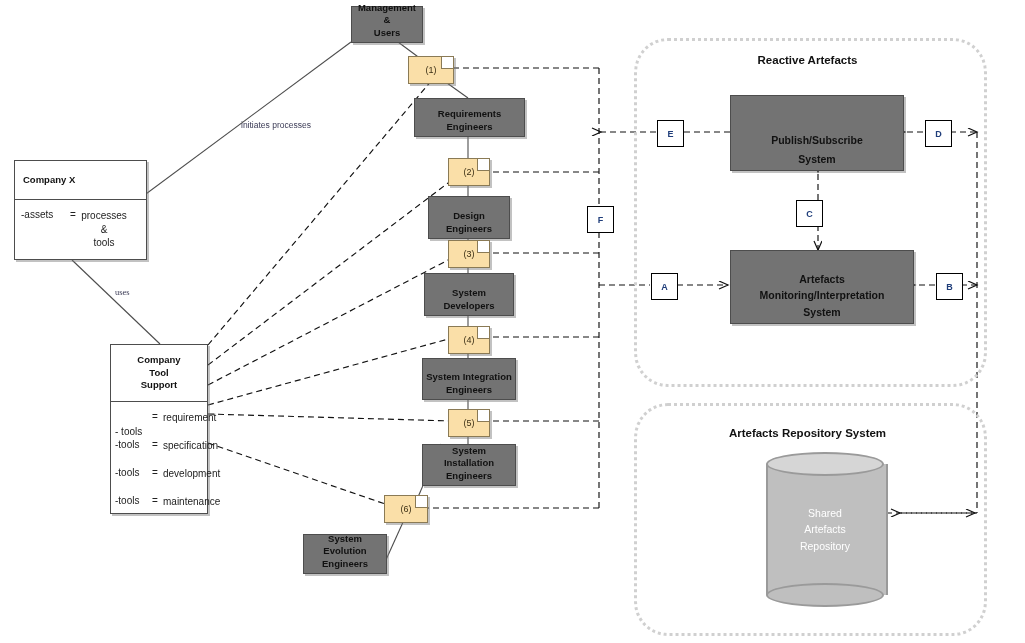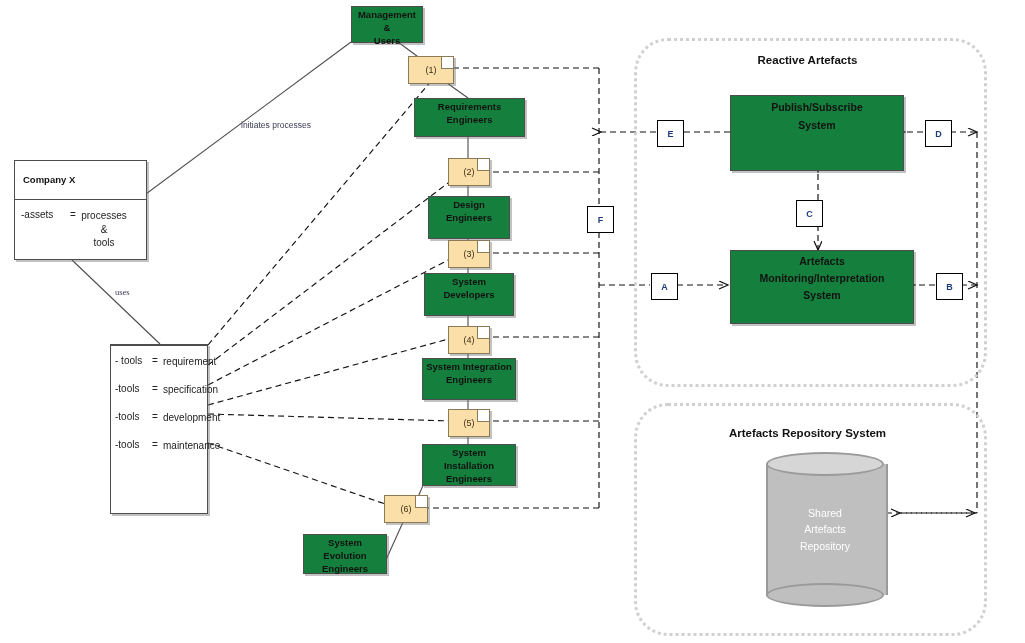--- a/index.html
+++ b/index.html
@@ -5,23 +5,23 @@
 <style>
   html,body{margin:0;padding:0;background:#ffffff;}
   body{font-family:"Liberation Sans", sans-serif;}
   #stage{position:relative;width:1025px;height:643px;background:#fff;overflow:hidden;}
   #svg-layer{position:absolute;left:0;top:0;width:1025px;height:643px;}
 
   
   .node{position:absolute;box-sizing:border-box;}
 
   .uml-box{
-    background:#15803d;border:1.4px solid #4d4d4d;
+    background:#737373;border:1.4px solid #4d4d4d;
     box-shadow:2px 2px 0 rgba(120,120,120,.45);
-    display:flex;align-items:flex-start;justify-content:center;
+    display:flex;align-items:flex-end;justify-content:center;
     text-align:center;font-weight:bold;font-size:9.5px;color:#111;
     line-height:1.35;padding:2px 3px;
   }
 
   
   .class-box{
     background:#ffffff;border:1.4px solid #4d4d4d;
     box-shadow:2px 2px 0 rgba(120,120,120,.45);
     display:flex;flex-direction:column;
   }
@@ -200,24 +200,27 @@
         <span class="attr-name" style="width:44px;">-assets</span>
         <span class="attr-eq" style="width:16px;">=</span>
         <span class="attr-val" style="width:46px;white-space:pre-line;">processes
 &amp;
 tools</span>
       </div>
     </div>
   </div>
 
   <div class="node class-box" style="left:110px;top:344px;width:98px;height:170px;">
+    <div class="class-head" style="height:56px;white-space:pre-line;">Company
+Tool
+Support</div>
     <div class="class-div"></div>
     <div class="class-body">
       <div class="attr-row" style="left:4px;top:9px;">
-        <span class="attr-name" style="width:32px;">- tools</span>
+        <span class="attr-name" style="width:32px;margin-top:15px;">- tools</span>
         <span class="attr-eq" style="width:16px;">=</span>
         <span class="attr-val" style="width:46px;text-align:left;">requirement</span>
       </div>
       <div class="attr-row" style="left:4px;top:37px;">
         <span class="attr-name" style="width:32px;">-tools</span>
         <span class="attr-eq" style="width:16px;">=</span>
         <span class="attr-val" style="width:50px;text-align:right;">specification</span>
       </div>
       <div class="attr-row" style="left:4px;top:65px;">
         <span class="attr-name" style="width:32px;">-tools</span>

